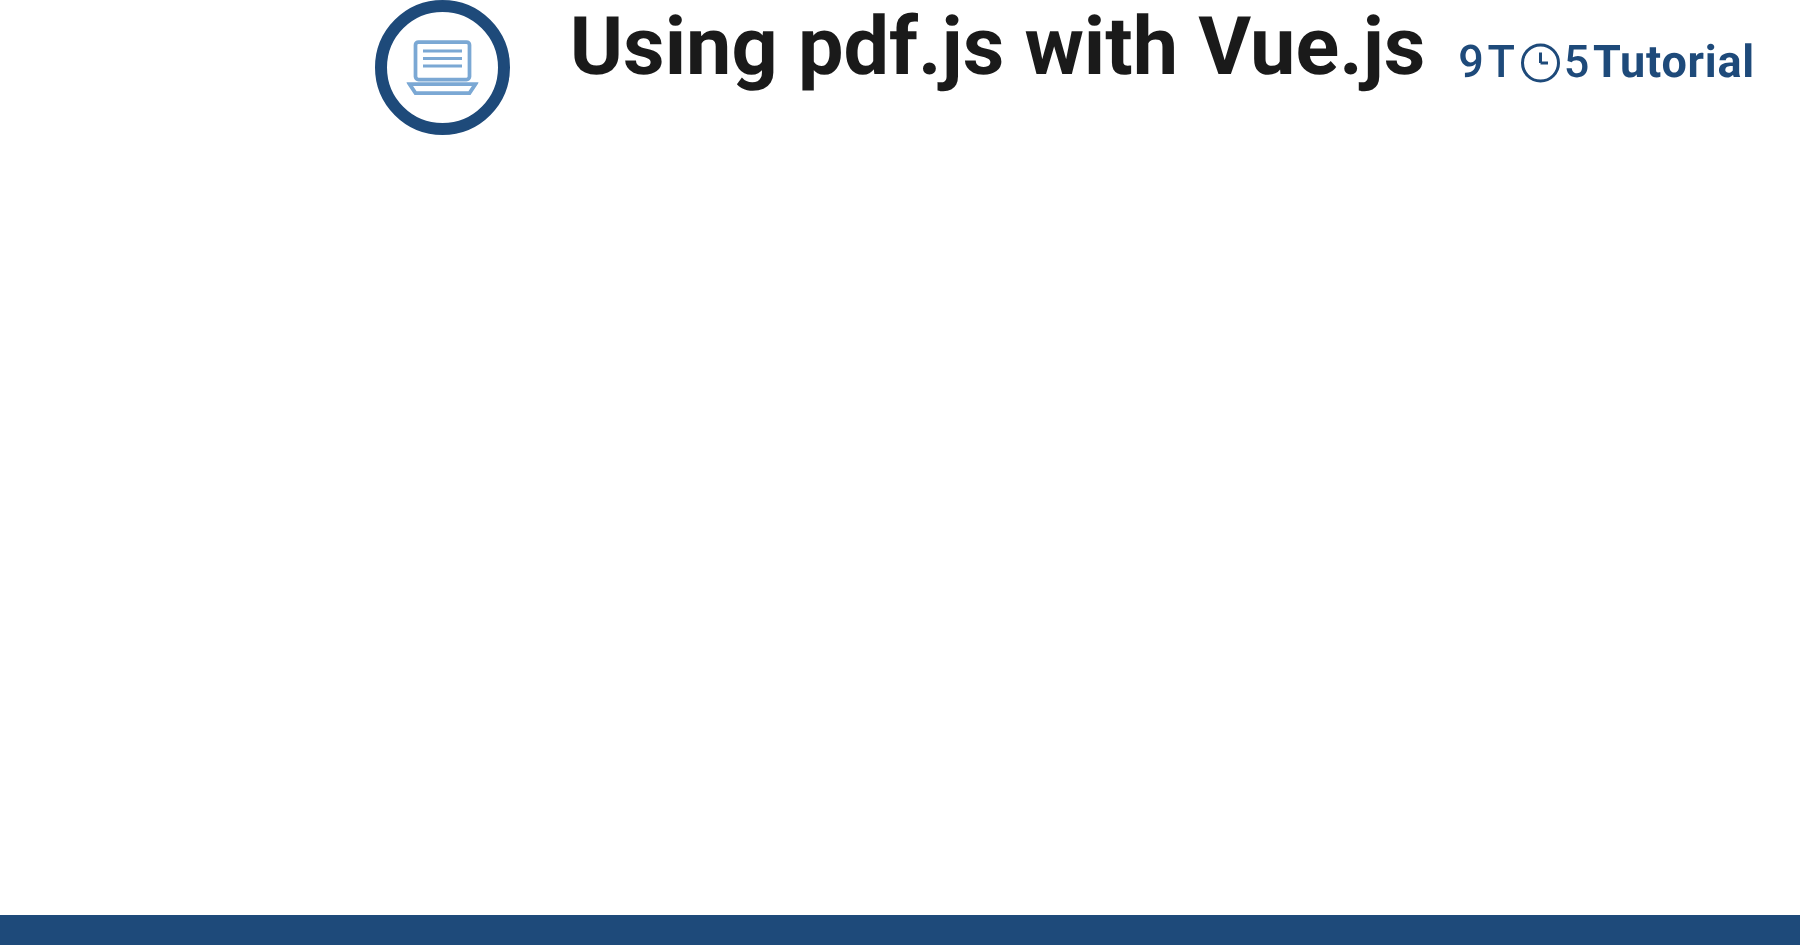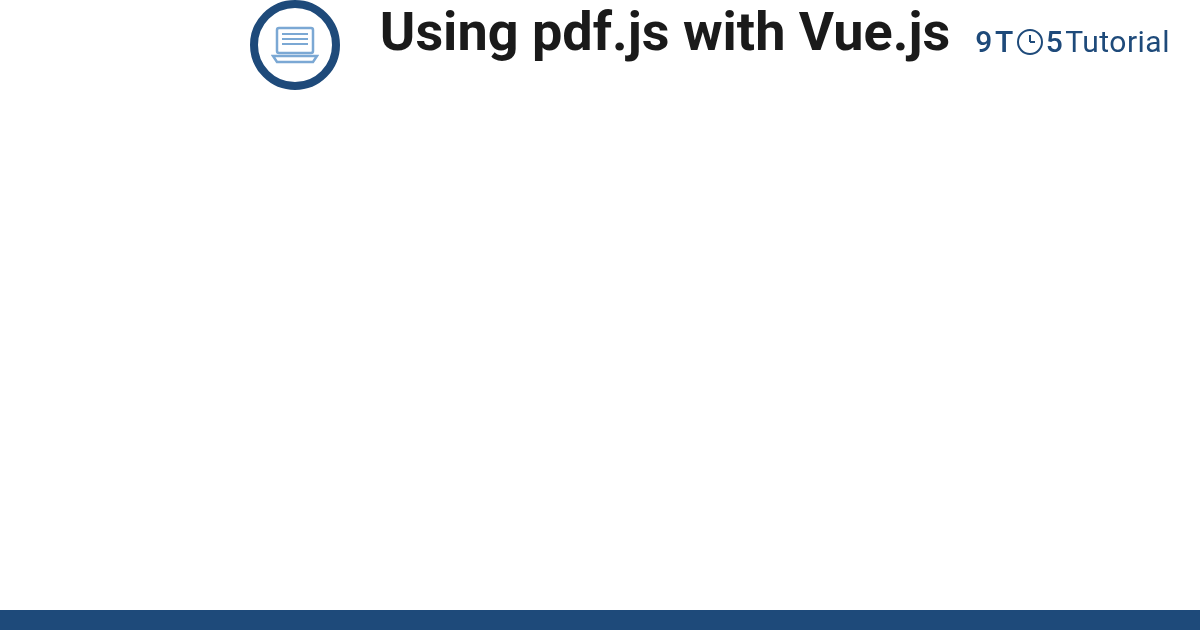--- a/index.html
+++ b/index.html
@@ -63,21 +63,21 @@
       width: 2px;
       height: 5px;
       background: #1e4a7a;
       transform-origin: bottom center;
       transform: translate(-50%, -100%) rotate(90deg);
     }
     .logo-5 {
       font-weight: 500;
     }
     .logo-tutorial {
-      font-weight: 400;
+      font-weight: 700;
     }
     .content {
       position: absolute;
       top: 0;
       left: 0;
       width: 100%;
       height: 100%;
       display: flex;
       align-items: flex-start;
       justify-content: center;

